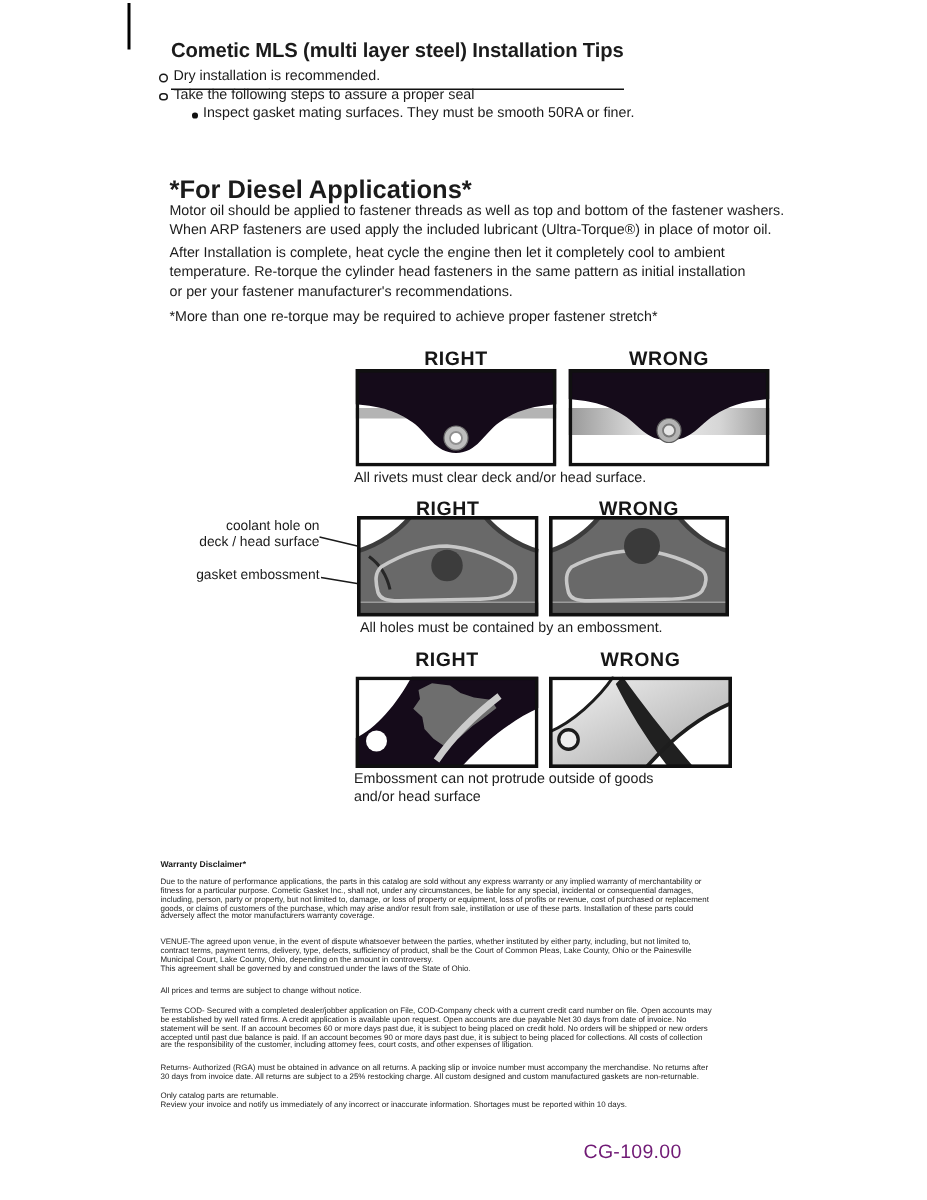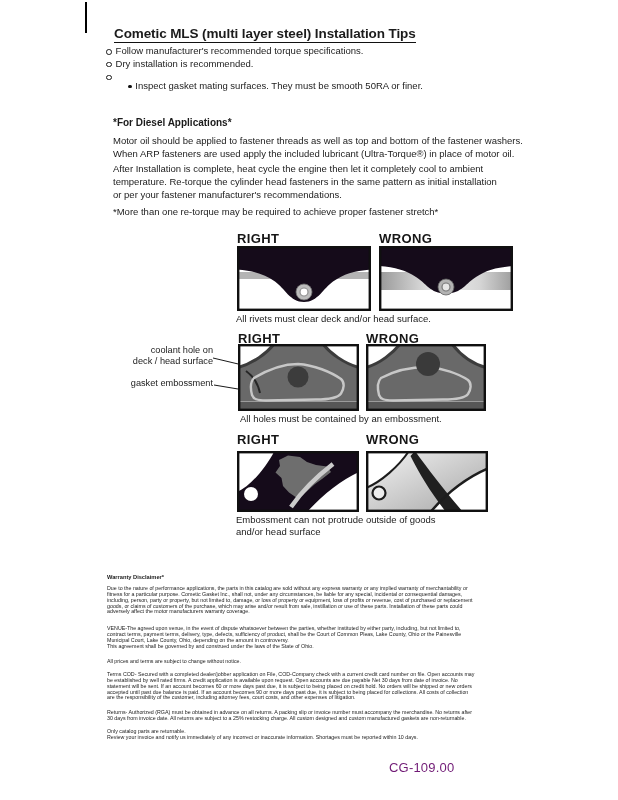--- a/index.html
+++ b/index.html
@@ -5,60 +5,57 @@
   html,body{margin:0;padding:0;background:#e9e9e9;-webkit-text-size-adjust:none;}
   .page{
     position:relative;width:618px;height:800px;background:#ffffff;
     font-family:"Liberation Sans",sans-serif;color:#1b1b1b;overflow:hidden;
     margin:0 auto;
   }
   .abs{position:absolute;}
   .edge-mark{left:85px;top:2px;width:2px;height:31px;background:#000;}
   .title{
     left:114px;top:26px;font-size:13.5px;font-weight:bold;letter-spacing:-0.1px;
-    border-bottom:1.6px solid #111;padding-bottom:1px;white-space:nowrap;
+    border-bottom:1.6px solid #111;padding-bottom:18px;white-space:nowrap;
   }
   .tips{left:106px;top:45px;font-size:9.5px;line-height:12.7px;white-space:nowrap;}
   .tip-row{display:flex;align-items:flex-start;}
   .ring{flex:0 0 auto;width:3.6px;height:3.6px;border:1px solid #1b1b1b;border-radius:50%;margin:4.2px 4px 0 0;}
   .dot{flex:0 0 auto;width:3.8px;height:3.8px;background:#111;border-radius:50%;margin:4.4px 3.5px 0 0;}
   .sub{margin-left:22px;}
-  .h2{left:113px;top:117px;font-size:10px;font-weight:bold;text-align:center;}
+  .h2{left:113px;top:117px;font-size:17px;font-weight:bold;text-align:center;}
   .body-p{font-size:9.5px;line-height:12.8px;white-space:pre-line;}
   .p1{left:113px;top:135px;}
   .p2{left:113px;top:163px;}
   .fn{left:113px;top:206px;text-align:right;}
-  .rw-label{font-size:13px;font-weight:600;letter-spacing:0.4px;color:#161616;}
+  .rw-label{font-size:13px;font-weight:600;letter-spacing:0.4px;text-align:center;color:#161616;}
   .caption{font-size:9.5px;line-height:11.5px;white-space:pre-line;}
   .ann-label{font-size:9.2px;line-height:10.8px;text-align:right;white-space:pre-line;width:113px;}
   .warr{font-size:5.3px;line-height:5.85px;white-space:pre-line;width:436px;color:#222;}
   .warr-h{font-size:5.7px;font-weight:bold;color:#1a1a1a;}
   .pageno{left:389px;top:760px;font-size:13px;letter-spacing:0.2px;color:#701a75;}
   svg{display:block;}
 </style>
 </head>
 <body>
 
 <div class="page">
 
   <div class="abs edge-mark"></div>
 
   <div class="abs title">Cometic MLS (multi layer steel) Installation Tips</div>
 
   <div class="abs tips">
     <div class="tip-row">
       <span class="ring"></span>
-      <span>Follow manufacturer's recommended torque specifications.</span>
-    </div>
-    <div class="tip-row">
-      <span class="ring"></span>
       <span>Dry installation is recommended.</span>
     </div>
     <div class="tip-row">
       <span class="ring"></span>
+      <span>Take the following steps to assure a proper seal</span>
     </div>
     <div class="tip-row sub">
       <span class="dot"></span>
       <span>Inspect gasket mating surfaces.  They must be smooth 50RA or finer.</span>
     </div>
   </div>
 
   <div class="abs h2">*For Diesel Applications*</div>
   <div class="abs body-p p2">After Installation is complete, heat cycle the engine then let it completely cool to ambient
 temperature. Re-torque the cylinder head fasteners in the same pattern as initial installation

